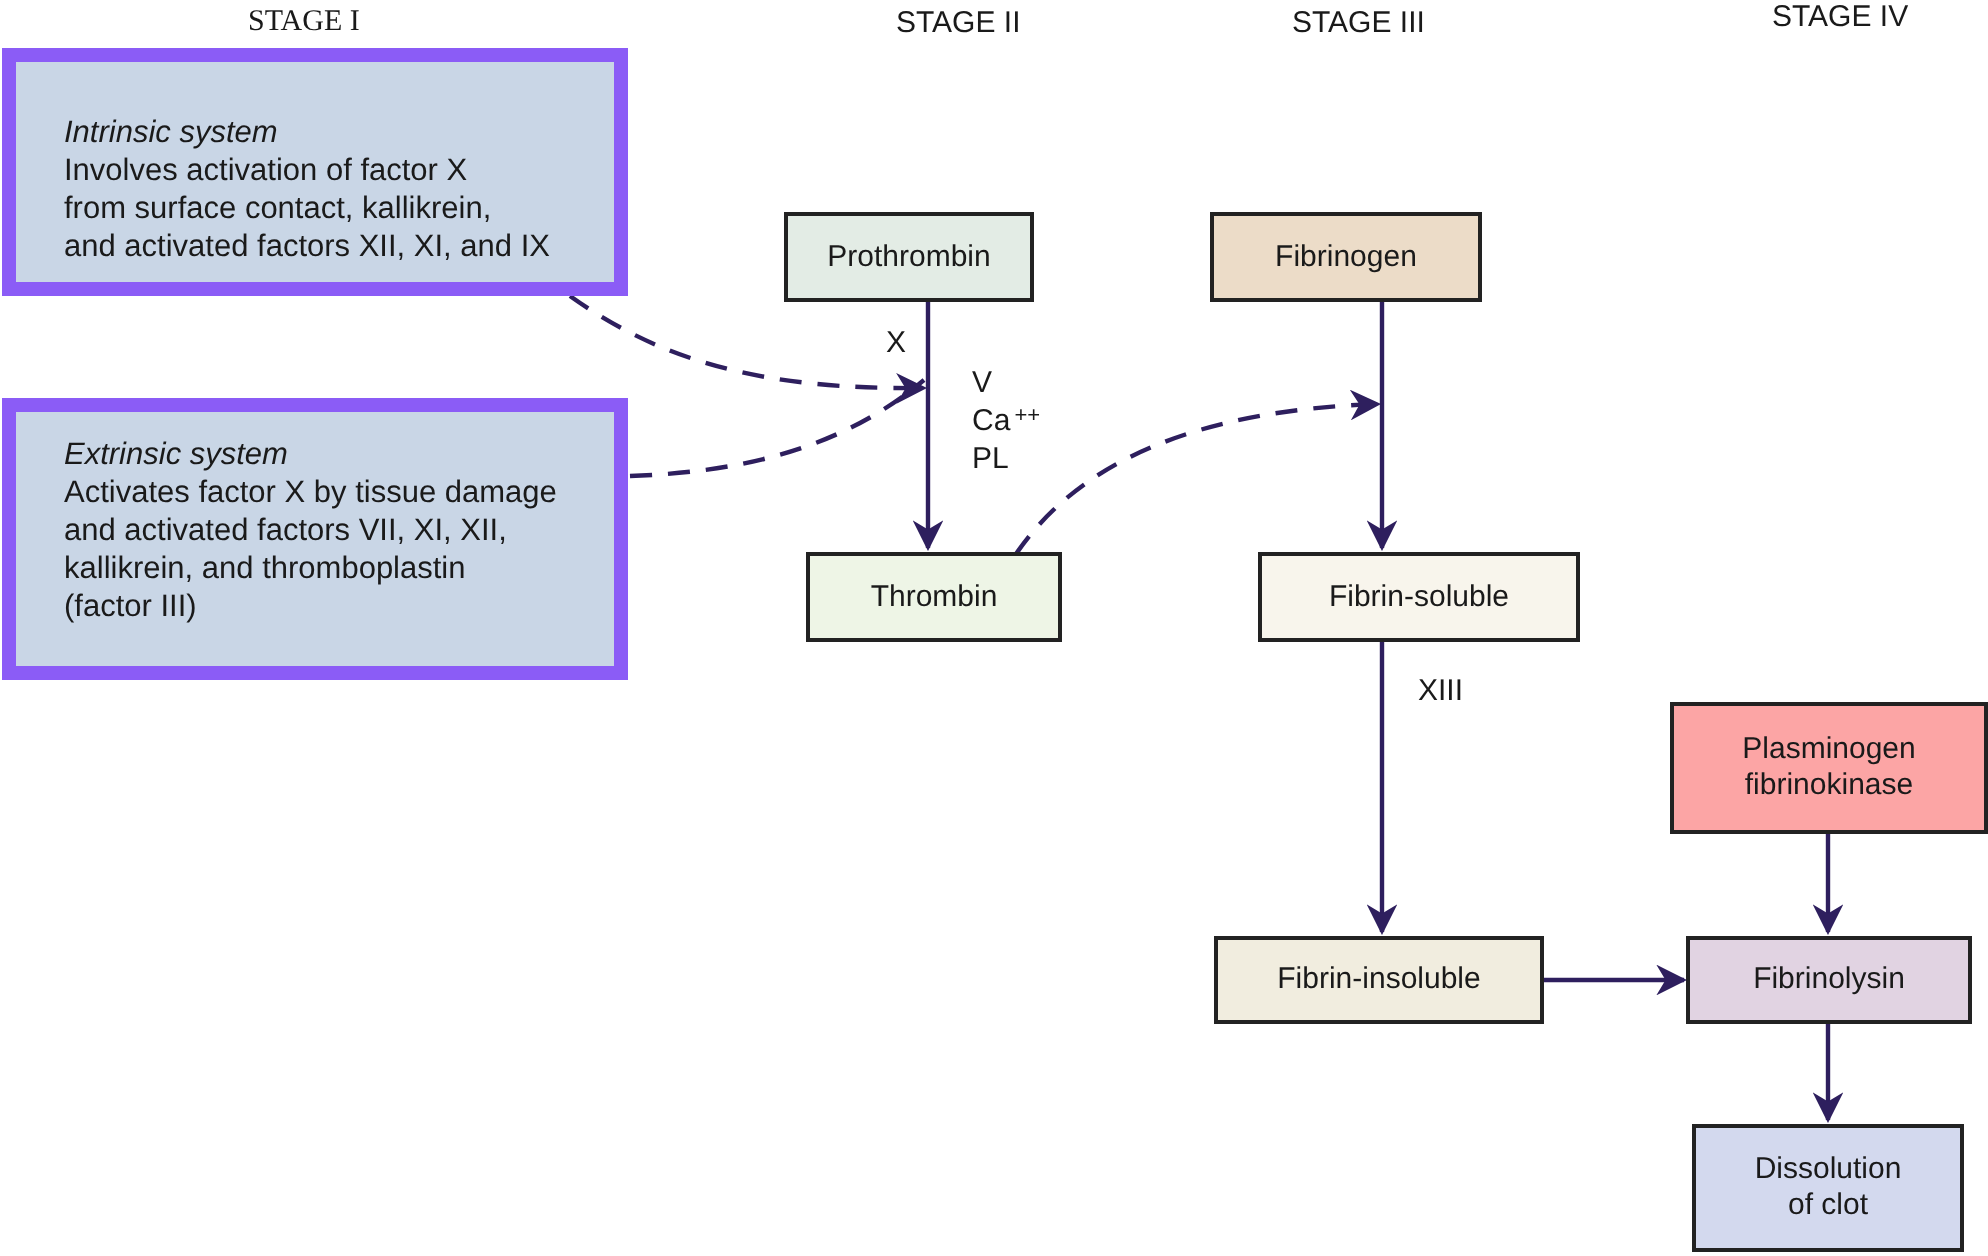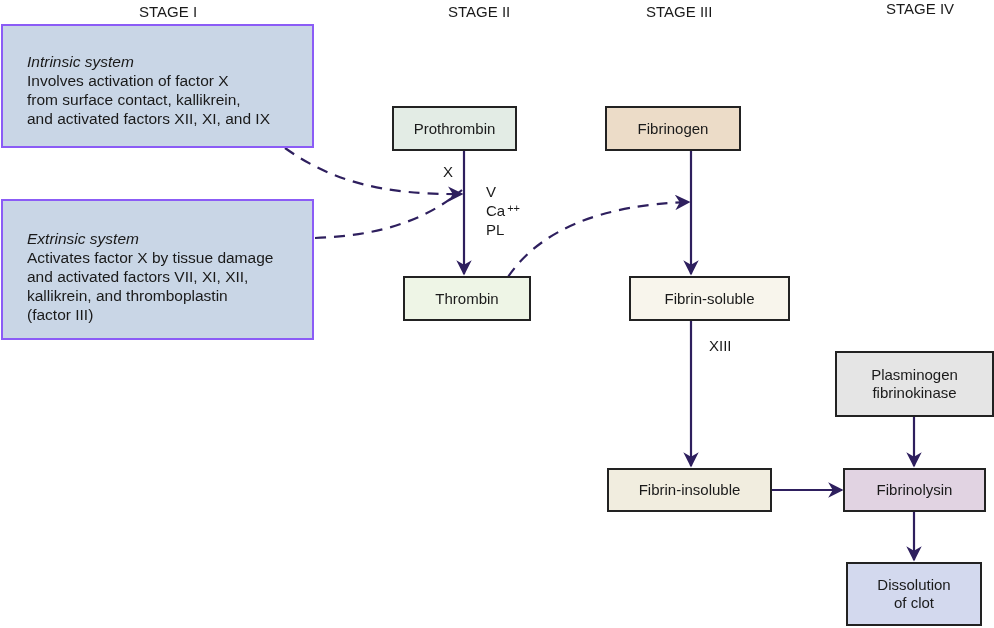--- a/index.html
+++ b/index.html
@@ -2,32 +2,32 @@
 <html><head>
 <meta charset="utf-8">
 <style>
   html, body { margin: 0; padding: 0; background: #ffffff; }
   body { width: 994px; height: 628px; position: relative; overflow: hidden;
          font-family: "Liberation Sans", sans-serif; color: #1a1a1a; }
   .stage { position: absolute; top: 3px; font-size: 15px; letter-spacing: 0; }
   .box { position: absolute; box-sizing: border-box; border: 2px solid #222;
          display: flex; align-items: center; justify-content: center; text-align: center;
          font-size: 15px; line-height: 18px; }
-  .bigbox { position: absolute; box-sizing: border-box; border: 2px solid #8b5cf6;
+  .bigbox { position: absolute; box-sizing: border-box; border: 7px solid #8b5cf6;
             background: #c9d6e6; font-size: 15.5px; line-height: 19px; padding-left: 24px; }
   .bigbox .ttl { font-style: italic; display: block; }
   .bigbox .desc { display: block; white-space: pre-line; }
   .lbl { position: absolute; font-size: 15px; line-height: 19px; }
   svg.edges { position: absolute; left: 0; top: 0; }
   sup { font-size: 11px; vertical-align: top; position: relative; top: -2px; margin-left: 2px; }
 </style>
 </head>
 <body>
 
-<div class="stage" style="left:139px;">STAGE I</div>
+<div class="stage" style="left:124px;font-family:Liberation Serif, serif;">STAGE I</div>
 <div class="stage" style="left:448px;">STAGE II</div>
 <div class="stage" style="left:646px;">STAGE III</div>
 <div class="stage" style="left:886px;top:0;">STAGE IV</div>
 
 <svg class="edges" width="994" height="628">
   <defs>
     <marker id="ah" viewBox="0 0 10 10" refX="9" refY="5" markerWidth="7" markerHeight="7" orient="auto-start-reverse">
       <path d="M0,0 L10,5 L0,10 L3,5 z" fill="#2e1f5e"></path>
     </marker>
   </defs>
@@ -45,21 +45,21 @@
     <path d="M508,277 C540,230 600,205 689,202" stroke-dasharray="11,8" marker-end="url(#ah)"></path>
   </g>
 </svg>
 
 <div class="bigbox" style="left:1px;top:24px;width:313px;height:124px;padding-top:26px;">
   <span class="ttl">Intrinsic system</span>
   <span class="desc">Involves activation of factor X
 from surface contact, kallikrein,
 and activated factors XII, XI, and IX</span>
 </div>
-<div class="bigbox" style="left:1px;top:199px;width:313px;height:141px;padding-top:28px;">
+<div class="bigbox" style="left:1px;top:199px;width:313px;height:141px;padding-top:12px;">
   <span class="ttl">Extrinsic system</span>
   <span class="desc">Activates factor X by tissue damage
 and activated factors VII, XI, XII,
 kallikrein, and thromboplastin
 (factor III)</span>
 </div>
 
 <div class="box" style="left:392px;top:106px;width:125px;height:45px;background:#e3ece5;">Prothrombin</div>
 <div class="box" style="left:403px;top:276px;width:128px;height:45px;background:#eef5e6;">Thrombin</div>
 <div class="lbl" style="left:443px;top:162px;">X</div>
@@ -67,17 +67,17 @@
 <div class="lbl" style="left:486px;top:201px;">
   <span>Ca</span><sup>++</sup>
 </div>
 <div class="lbl" style="left:486px;top:220px;">PL</div>
 
 <div class="box" style="left:605px;top:106px;width:136px;height:45px;background:#ecdcc8;">Fibrinogen</div>
 <div class="box" style="left:609px;top:276px;width:161px;height:45px;background:#f8f5ec;margin-left:20px;">Fibrin-soluble</div>
 <div class="lbl" style="left:709px;top:336px;">XIII</div>
 <div class="box" style="left:607px;top:468px;width:165px;height:44px;background:#f1eddf;">Fibrin-insoluble</div>
 
-<div class="box" style="left:835px;top:351px;width:159px;height:66px;background:#e5e5e5;white-space:pre-line;">Plasminogen
+<div class="box" style="left:835px;top:351px;width:159px;height:66px;background:#fca5a5;white-space:pre-line;">Plasminogen
 fibrinokinase</div>
 <div class="box" style="left:843px;top:468px;width:143px;height:44px;background:#e1d3e2;">Fibrinolysin</div>
 <div class="box" style="left:846px;top:562px;width:136px;height:64px;background:#d3d9ee;white-space:pre-line;text-align:center;">Dissolution
 of clot</div>
 
 </body></html>

